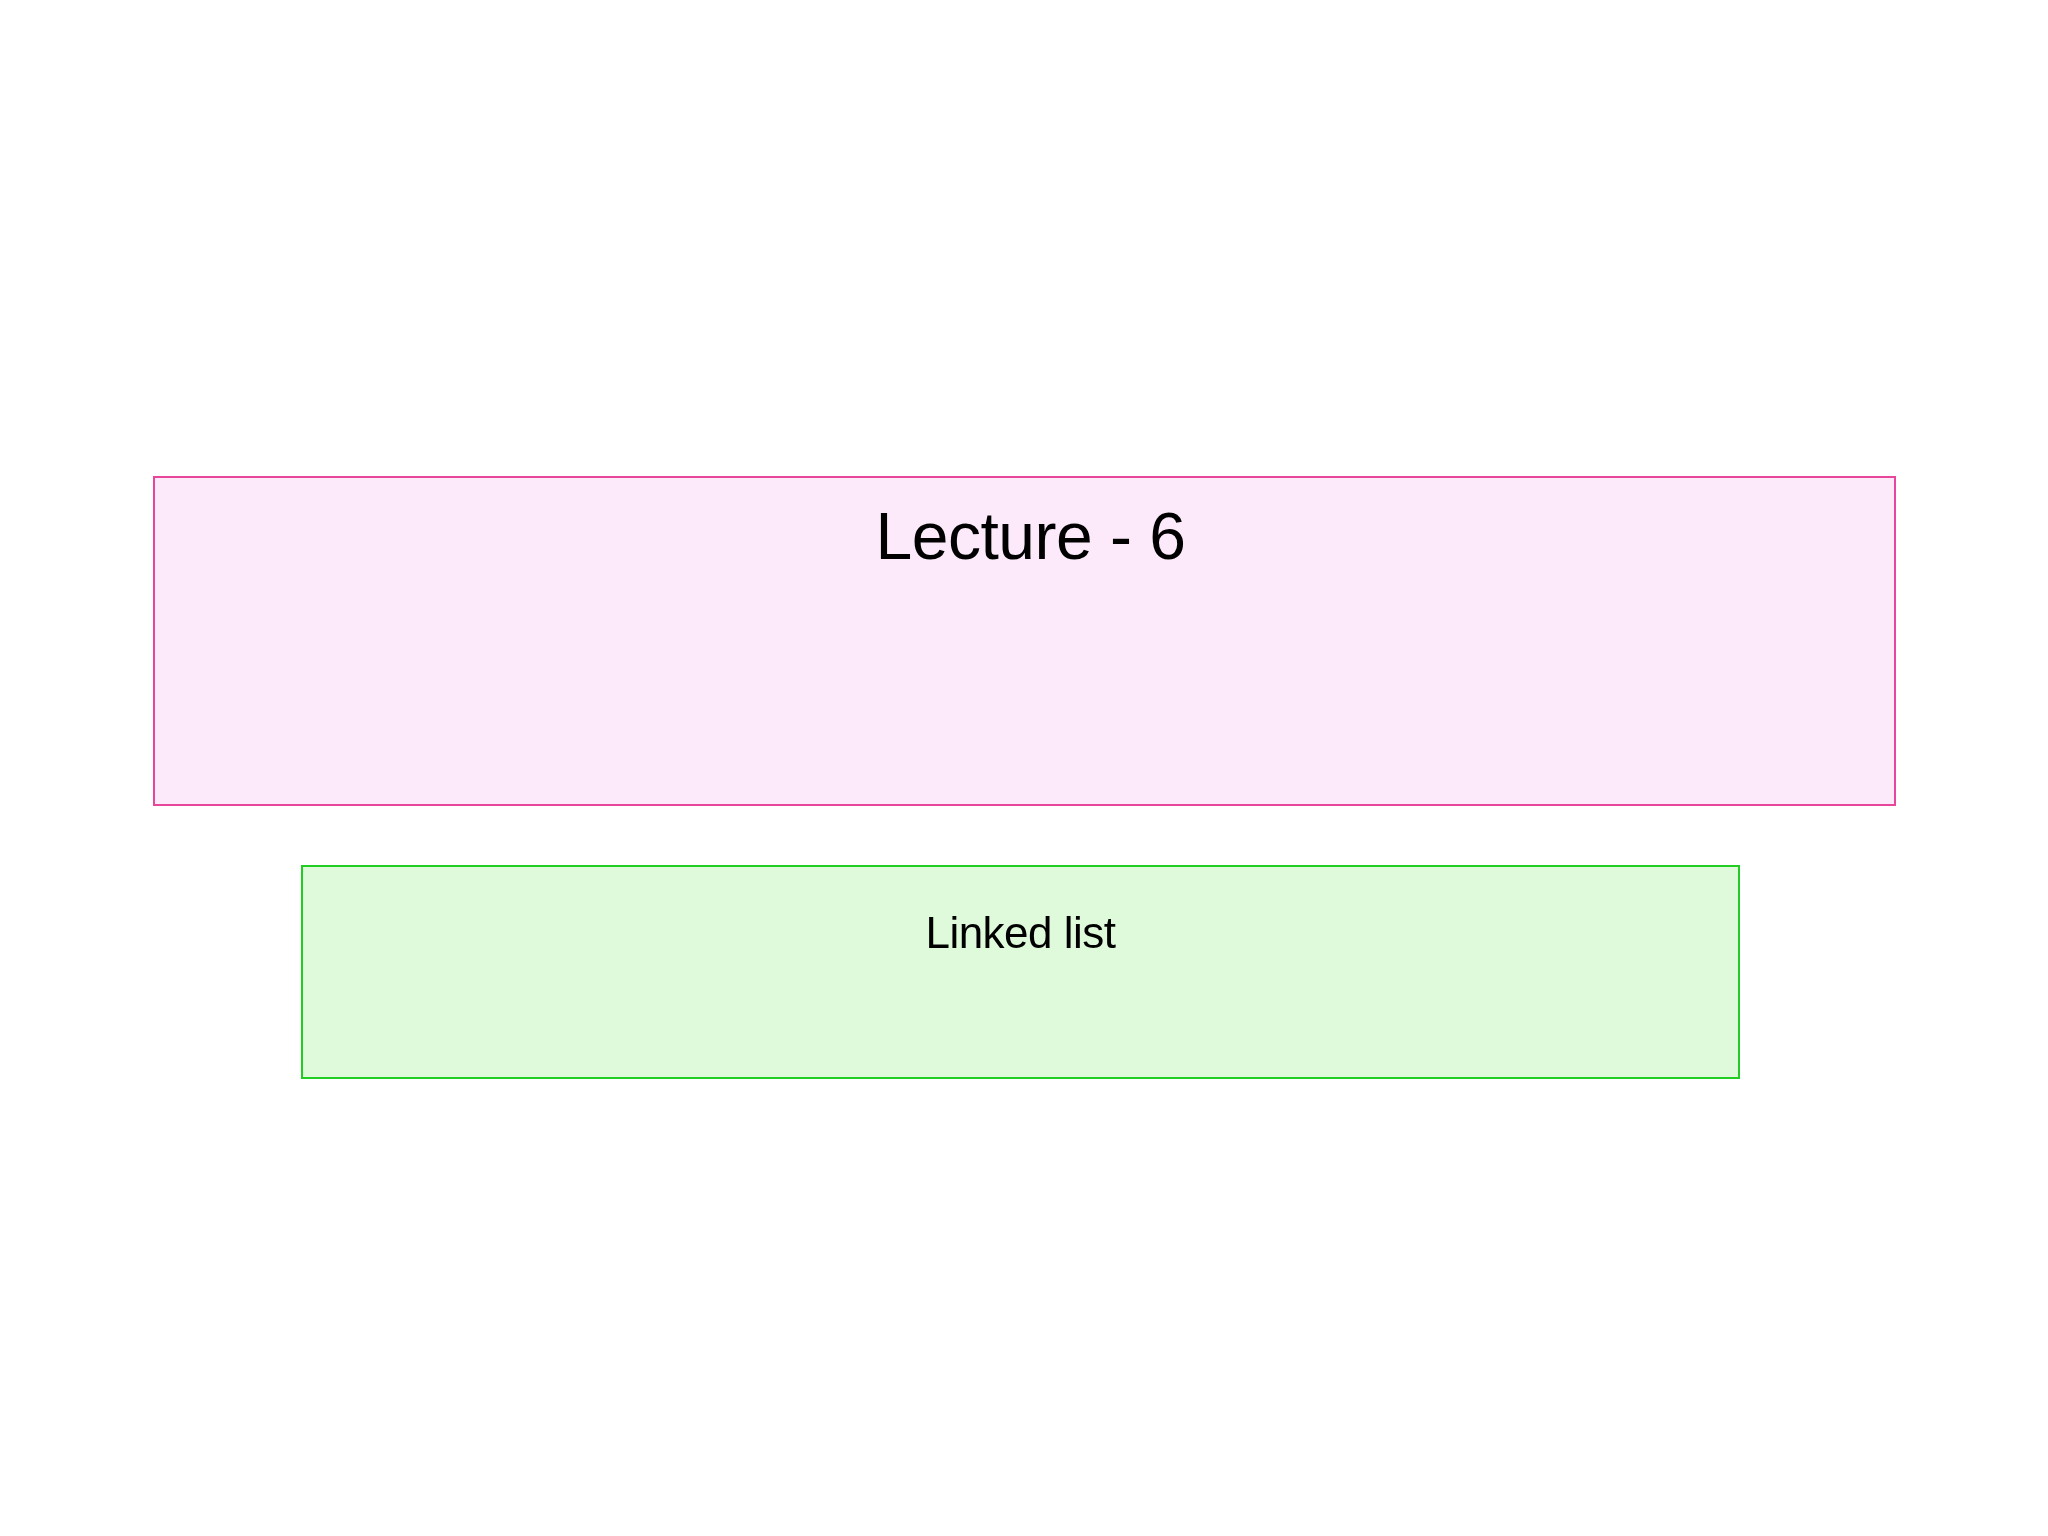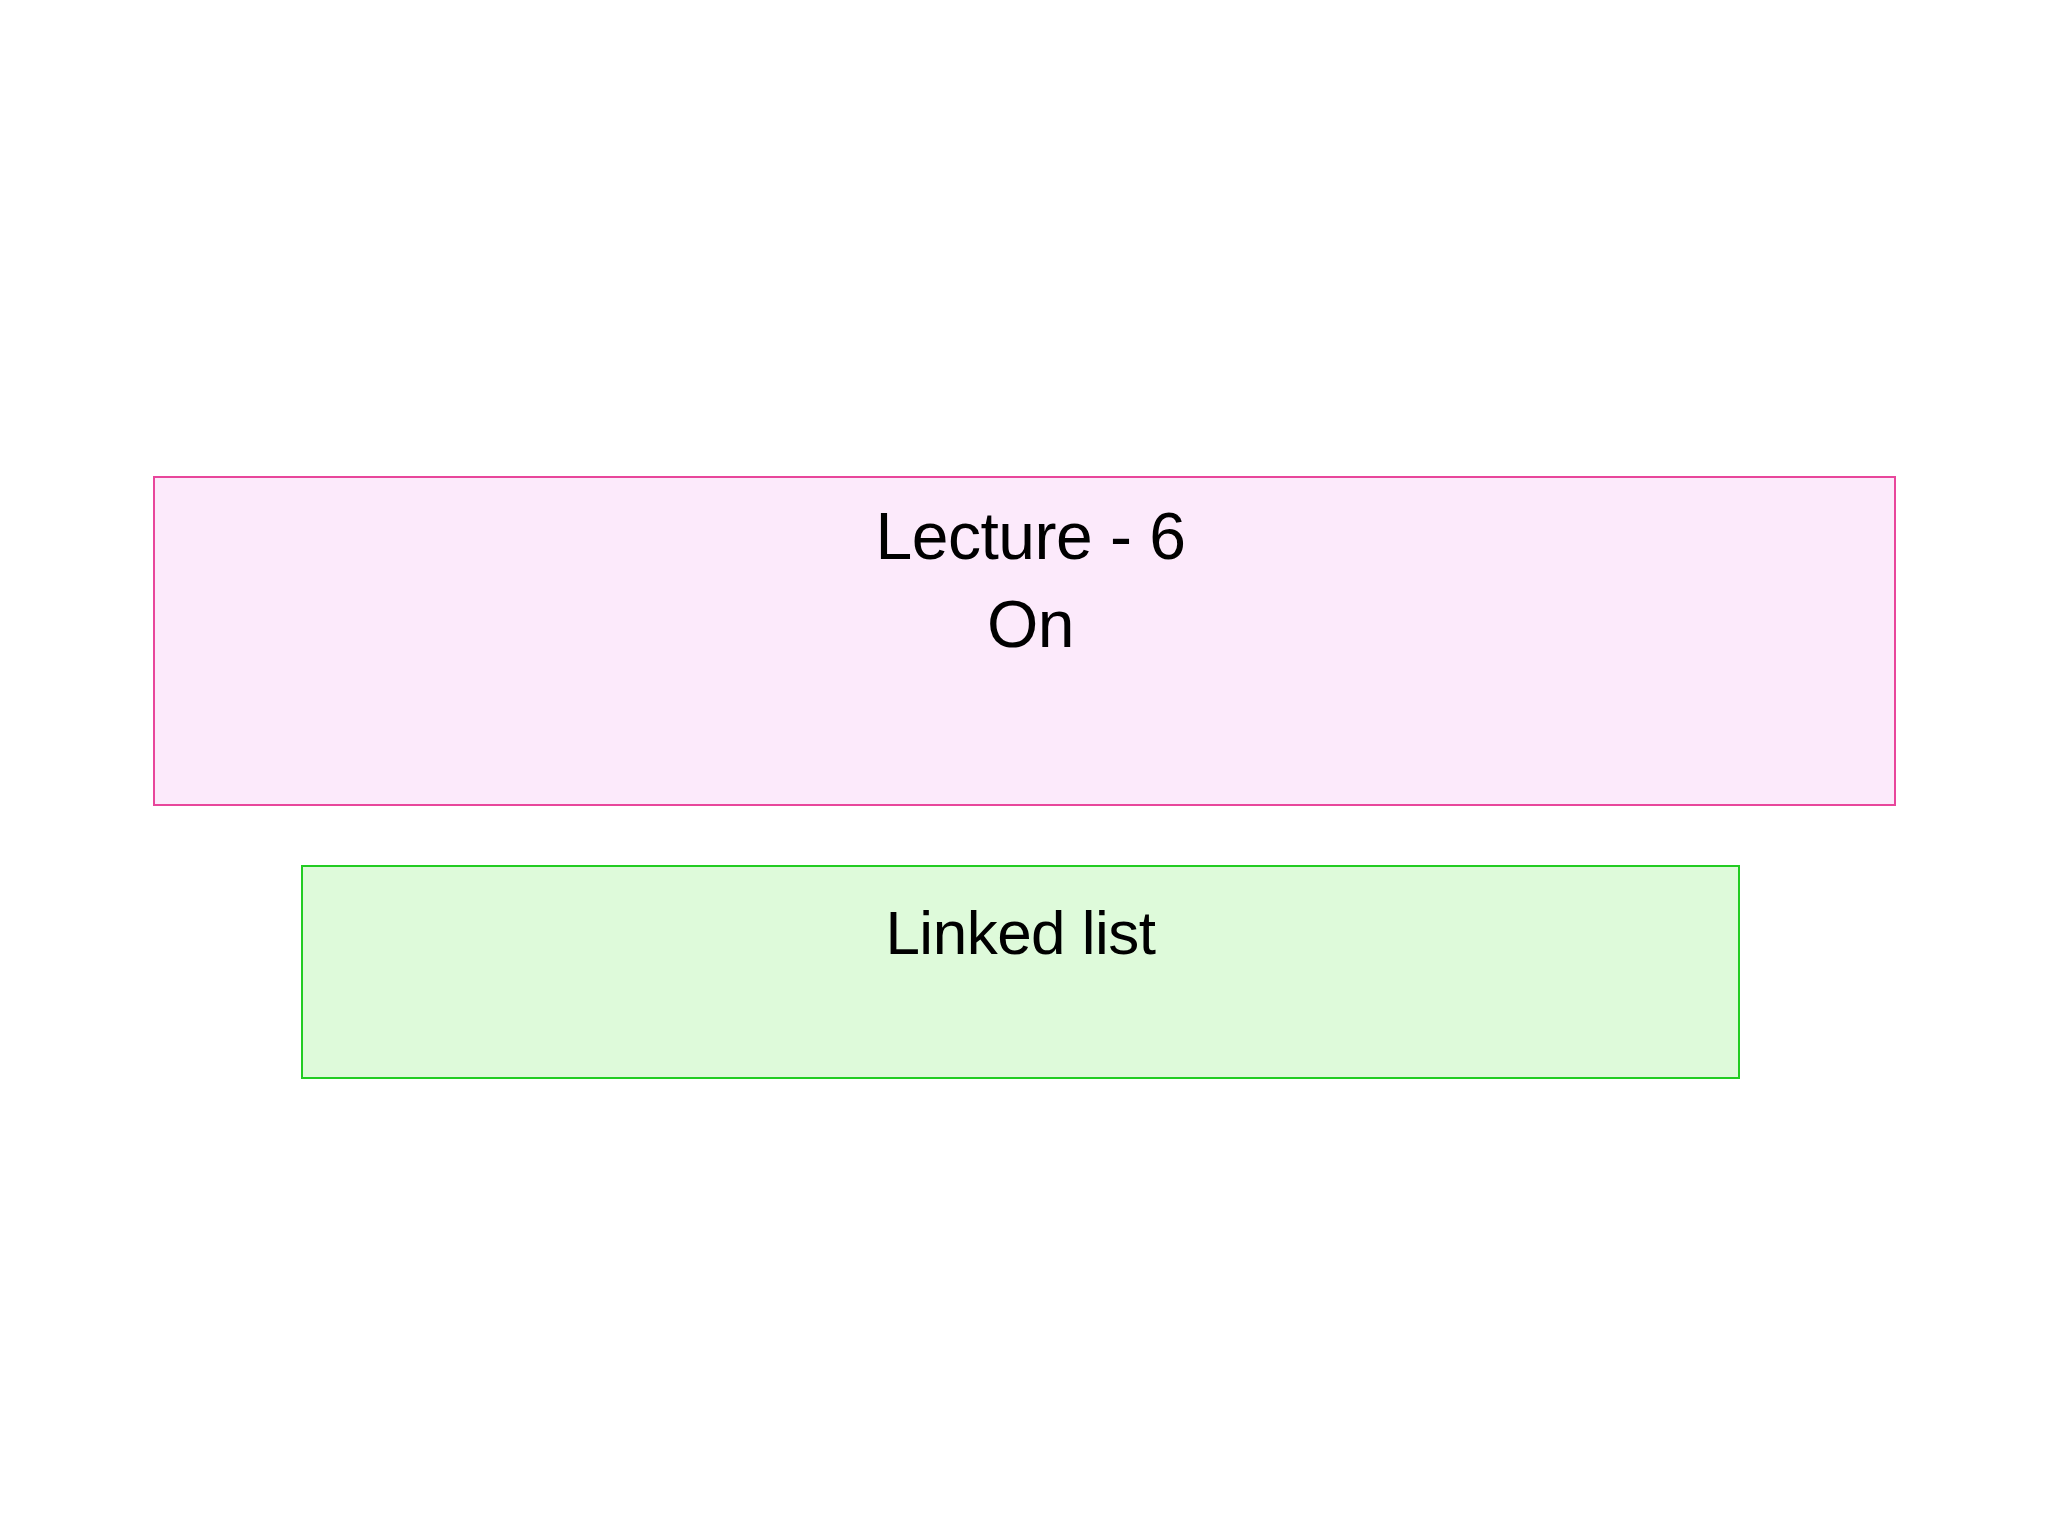--- a/index.html
+++ b/index.html
@@ -77,35 +77,34 @@
     right: 0;
     top: 22px;
     text-align: center;
   }
 
   .subtitle-line {
     display: block;
     color: #000000;
     font-family: "Liberation Sans", sans-serif;
     font-weight: 400;
-    font-size: 62px;
+    font-size: 44px;
     line-height: 88px;
     letter-spacing: -0.5px;
     white-space: nowrap;
   }
 </style>
 </head>
 <body>
 
 <div id="slide-canvas">
 
   <div class="title-box">
     <div class="title-stack">
       <span class="title-line">Lecture - 6</span>
-      <span class="title-line">On</span>
     </div>
   </div>
 
   <div class="subtitle-box">
     <div class="subtitle-stack">
       <span class="subtitle-line">Linked list</span>
     </div>
   </div>
 
 </div>

